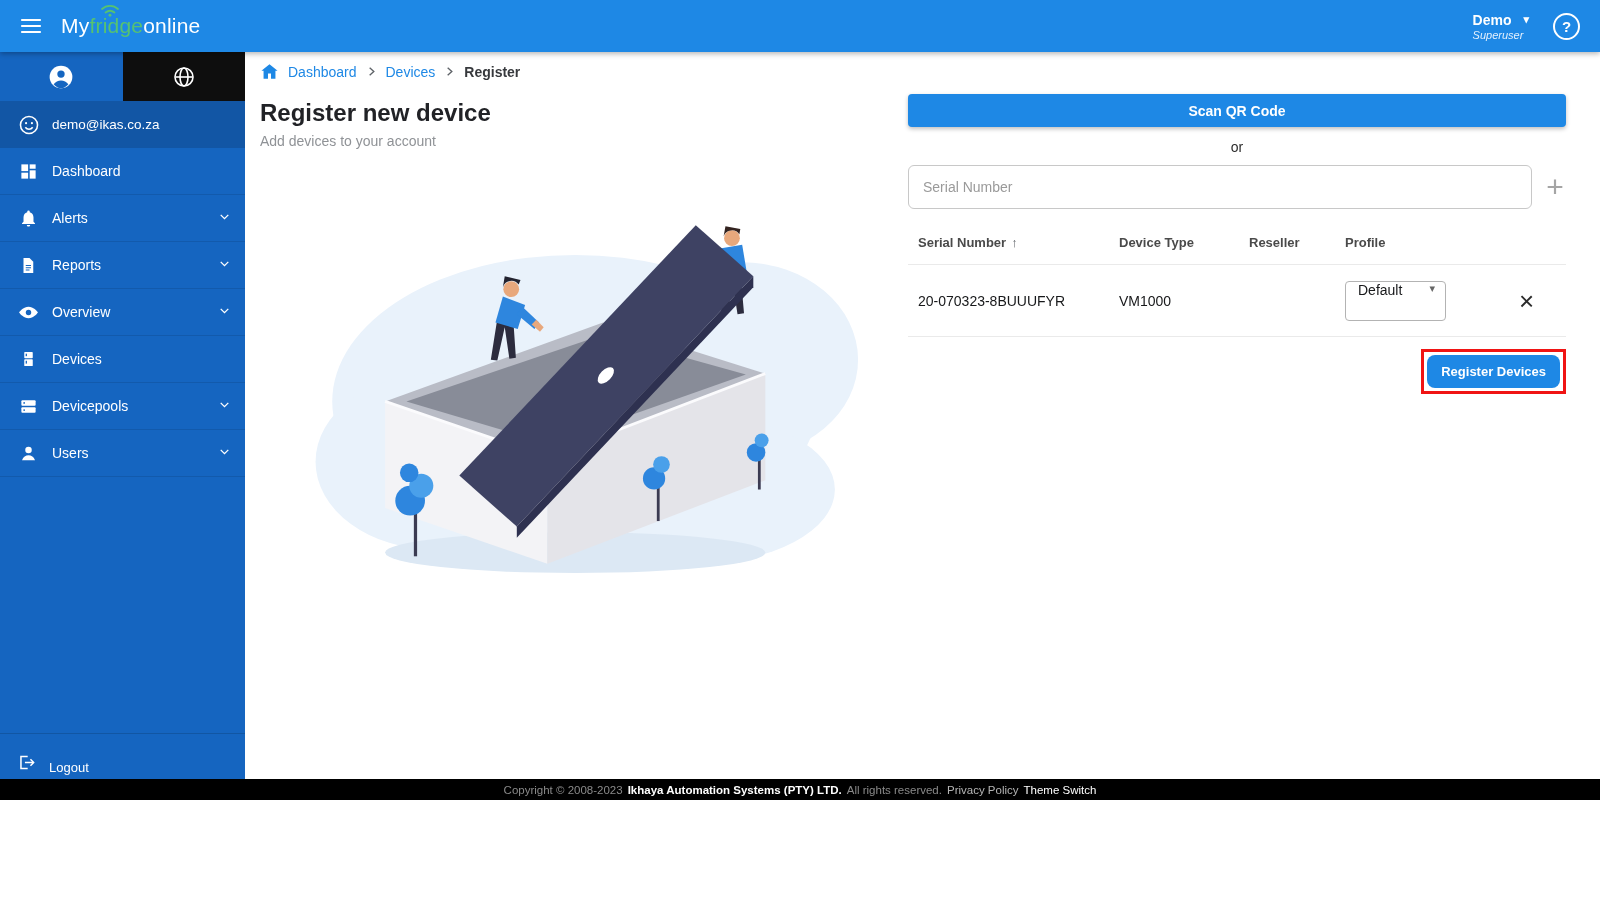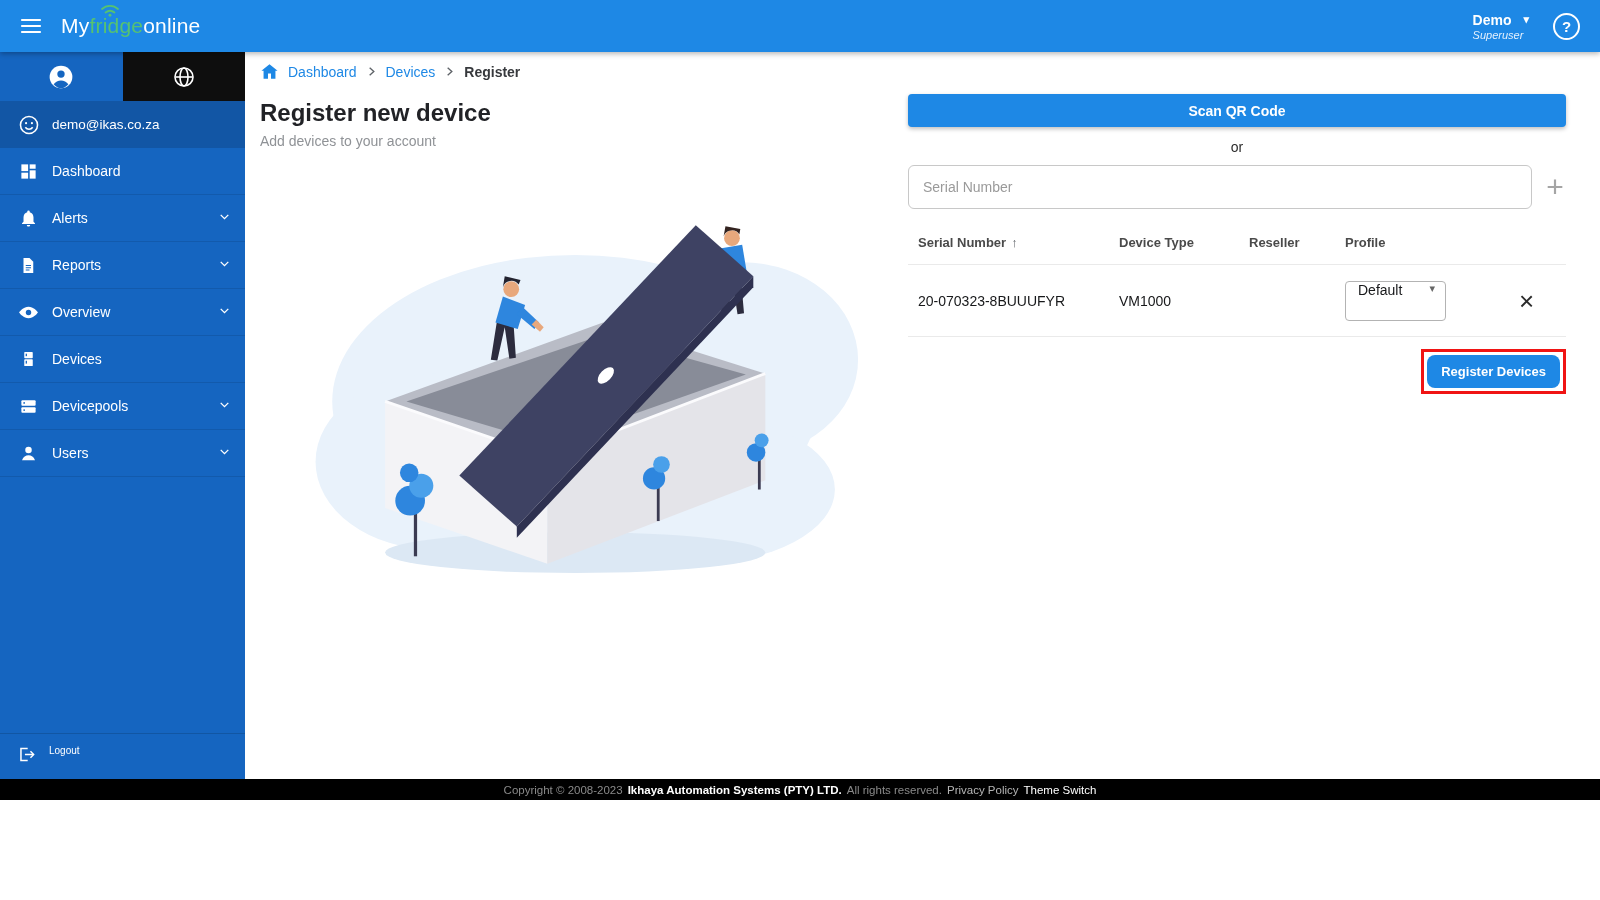--- a/index.html
+++ b/index.html
@@ -27,22 +27,22 @@
   .profile-tabs { display:flex; height:49px; flex:0 0 auto; }
   .ptab { flex:1; display:flex; align-items:center; justify-content:center; cursor:pointer; }
   .ptab.dark { background:#0e0e0e; }
   .email-row { height:47px; display:flex; align-items:center; gap:12px; padding-left:18px;
                background:rgba(0,0,0,.14); font-size:13.5px; flex:0 0 auto; }
   .nav { flex:1; }
   .nav-item { height:47px; display:flex; align-items:center; padding:0 14px 0 17px; gap:13px; font-size:14px;
               cursor:pointer; border-bottom:1px solid rgba(0,0,0,.10); }
   .nav-item .nicon { width:22px; display:flex; justify-content:center; }
   .nav-item .nlabel { flex:1; }
-  .logout-row { height:46px; display:flex; align-items:flex-start; gap:13px; padding:11px 17px;
-                border-top:1px solid rgba(0,0,0,.15); cursor:pointer; font-size:10px; flex:0 0 auto; }
+  .logout-row { height:46px; display:flex; align-items:flex-end; gap:13px; padding:4px 17px;
+                border-top:1px solid rgba(0,0,0,.15); cursor:pointer; font-size:13px; flex:0 0 auto; }
 
   
   .main { flex:1; background:#fff; display:flex; flex-direction:column; min-width:0; }
   .breadcrumb { height:39px; display:flex; align-items:center; gap:9px; padding-left:15px; font-size:14px; flex:0 0 auto; }
   .bc-link { color:#1e88e5; text-decoration:none; cursor:pointer; }
   .crumb-current { color:#37393d; font-weight:bold; }
   .bc-sep { display:flex; align-items:center; }
   .content { flex:1; display:grid; grid-template-columns:1fr 658px; padding:0 34px 0 15px; min-height:0; }
   .page-title { font-size:24px; font-weight:bold; color:#212226; margin-top:8px; }
   .page-subtitle { font-size:14px; color:#8f9296; margin-top:6px; }

